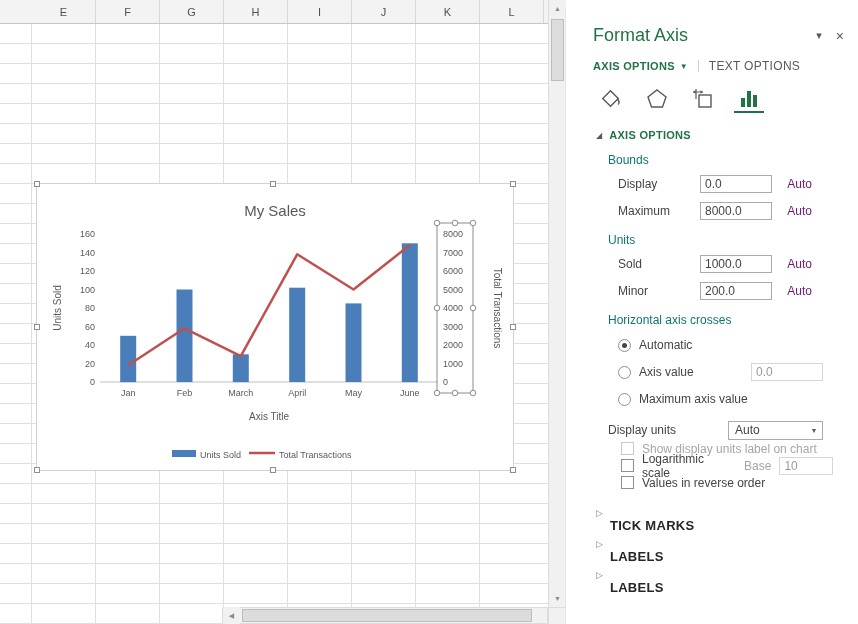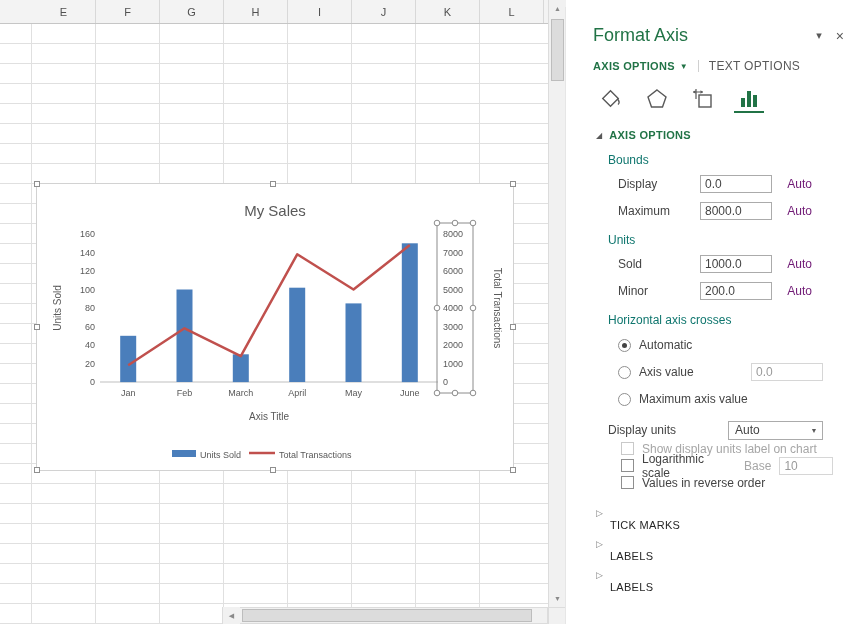--- a/index.html
+++ b/index.html
@@ -76,21 +76,21 @@
   .dd-arrow { margin-left:auto; width:16px; height:100%; display:flex; align-items:center;
     justify-content:center; font-size:7px; color:#595959; }
   .cb-row { display:flex; align-items:center; margin:0 35px 0 55px; height:17px; }
   .cb { width:13px; height:13px; border:1px solid #8f8f8f; background:#fff; flex:none; }
   .cb.dis { border-color:#c9c9c9; }
   .cb-label { margin-left:8px; }
   .dim-text { color:#a6a6a6; }
   .base-input { width:54px; }
   .collapsed { display:flex; align-items:center; margin:13px 0 0 30px; height:18px; }
   .col-marker { font-size:9px; color:#808080; margin-right:7px; }
-  .col-label { font-size:11px; font-weight:normal; color:#262626; letter-spacing:.3px;margin-top:24px; }
+  .col-label { font-size:13px; font-weight:bold; color:#262626; letter-spacing:.3px;margin-top:24px; }
 </style>
 </head>
 <body>
 
 <div class="app">
 
   <div class="sheet">
     <div class="col-headers">
         <span class="col-h">E</span>
         <span class="col-h">F</span>

